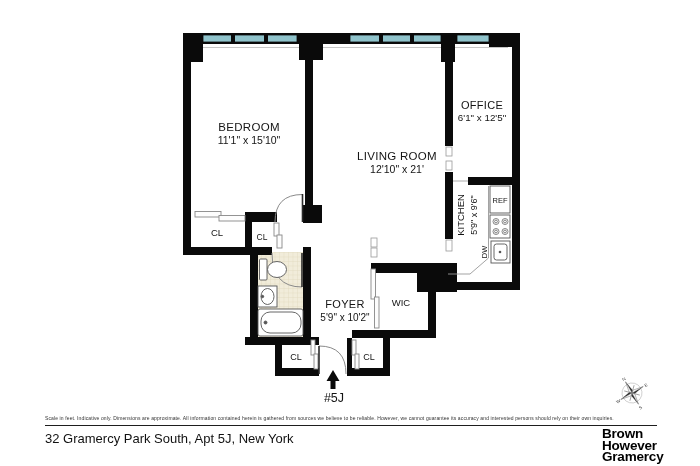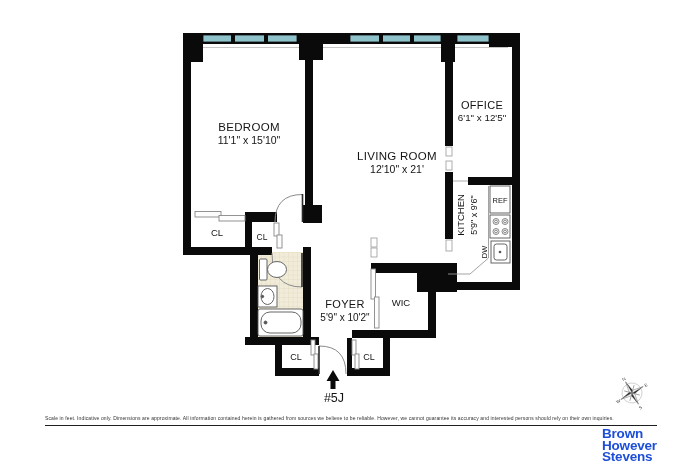--- a/index.html
+++ b/index.html
@@ -12,21 +12,21 @@
   .small-label{font-size:9.5px;}
   .tiny-label{font-size:7.5px;}
   .unit-label{font-size:12.5px;}
   .compass-letter{font-size:4.5px;fill:#444;}
   .footer-disclaimer{position:absolute;left:45px;top:415px;width:612px;font-size:5px;
      color:#333;letter-spacing:0.12px;white-space:nowrap;overflow:hidden;}
   .footer-rule{position:absolute;left:45px;top:425px;width:612px;height:0;
      border-top:1.3px solid #1e1e1e;}
   .footer-address{position:absolute;left:45px;top:431px;font-size:13px;color:#111;}
   .brand{position:absolute;left:602px;top:428px;font-size:13.5px;font-weight:bold;
-     line-height:11.6px;letter-spacing:-0.2px;color:#1d4ed8;}
+     line-height:11.6px;letter-spacing:-0.2px;color:#000000;}
 </style>
 </head>
 <body>
 
 <div id="stage">
 <svg width="700" height="466" viewBox="0 0 700 466">
   <defs>
     <pattern id="tilePat" width="4.5" height="4.5" patternUnits="userSpaceOnUse">
       <rect width="4.5" height="4.5" fill="#f1ecda"></rect>
       <path d="M 4.5 0 L 0 0 0 4.5" stroke="#ddd4b6" stroke-width="0.6" fill="none"></path>
@@ -187,18 +187,19 @@
       <text x="0" y="-14.5" class="compass-letter">N</text>
       <text x="16" y="1.8" class="compass-letter">E</text>
       <text x="0" y="18.5" class="compass-letter">S</text>
       <text x="-16" y="1.8" class="compass-letter">W</text>
     </g>
   </g>
 </svg>
 
 <div class="footer-disclaimer">Scale in feet. Indicative only. Dimensions are approximate. All information contained herein is gathered from sources we believe to be reliable. However, we cannot guarantee its accuracy and interested persons should rely on their own inquiries.</div>
 <div class="footer-rule"></div>
+<div class="footer-address">32 Gramercy Park South, Apt 5J, New York</div>
 <div class="brand">
   <div>Brown</div>
   <div>However</div>
-  <div>Stevens</div>
+  <div>Gramercy</div>
 </div>
 </div>
 
 </body></html>

